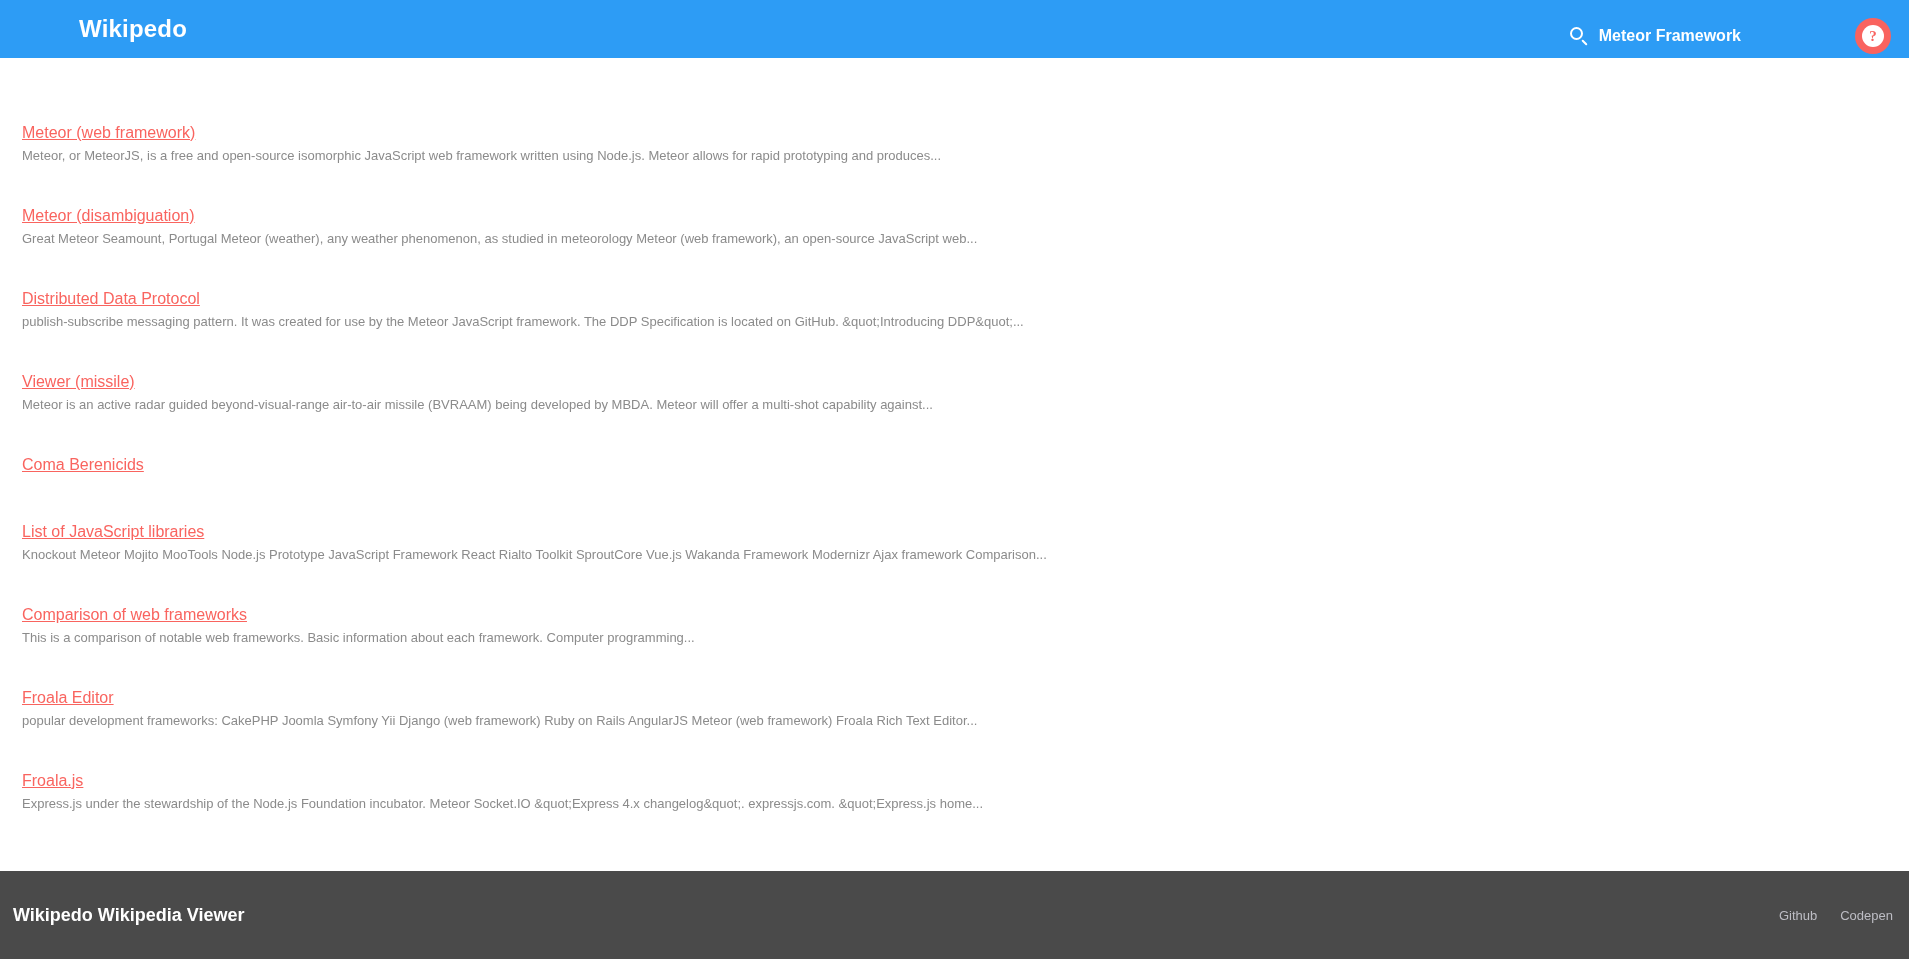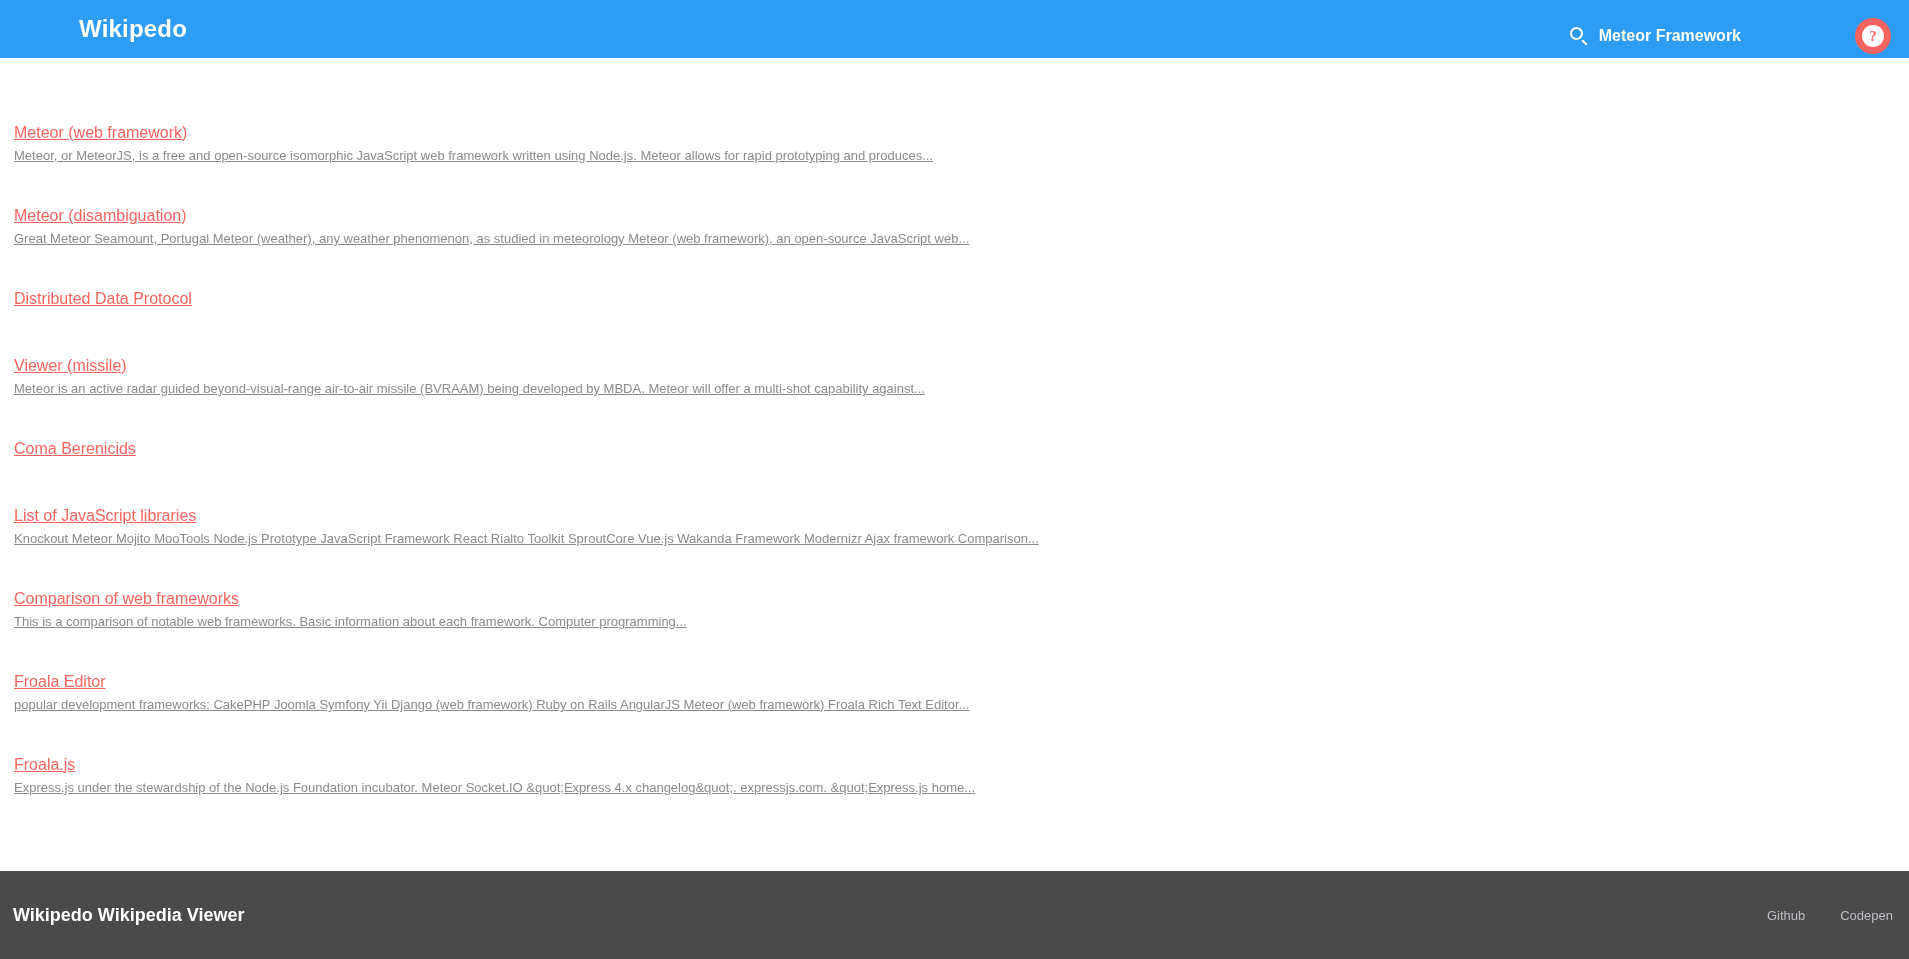--- a/index.html
+++ b/index.html
@@ -115,21 +115,21 @@
     font-weight: bold;
     line-height: 22px;
     text-align: center;
     font-family: "Liberation Serif", serif;
   }
 
   
   .results {
     flex: 1 1 auto;
     background: #ffffff;
-    padding: 66px 0 0 0;
+    padding: 66px 0 0 8px;
     overflow: hidden;
   }
   .result-item {
     padding-left: 14px;
     margin-bottom: 43px;
   }
   .result-title {
     display: inline-block;
     color: #f9645f;
     font-size: 16px;
@@ -137,21 +137,20 @@
     line-height: 18px;
     cursor: pointer;
     margin: 0 0 6px 0;
   }
   .result-snippet {
     color: #8b8b8b;
     font-size: 13px;
     line-height: 16px;
     margin: 0;
     white-space: nowrap;
-    text-decoration: underline;
   }
 
   
   .footer {
     height: 88px;
     min-height: 88px;
     background: #4a4a4a;
     display: flex;
     align-items: center;
     position: relative;
@@ -160,21 +159,21 @@
     color: #ffffff;
     font-size: 18px;
     font-weight: bold;
     margin-left: 13px;
   }
   .footer-links {
     position: absolute;
     right: 16px;
     display: flex;
     align-items: center;
-    gap: 35px;
+    gap: 23px;
   }
   .footer-link {
     color: #bdbdc4;
     font-size: 13px;
     text-decoration: none;
     cursor: pointer;
   }
 </style>
 </head>
 <body>
@@ -206,20 +205,21 @@
       <p class="result-snippet">Meteor, or MeteorJS, is a free and open-source isomorphic JavaScript web framework written using Node.js. Meteor allows for rapid prototyping and produces...</p>
     </div>
 
     <div class="result-item">
       <a class="result-title">Meteor (disambiguation)</a>
       <p class="result-snippet">Great Meteor Seamount, Portugal Meteor (weather), any weather phenomenon, as studied in meteorology Meteor (web framework), an open-source JavaScript web...</p>
     </div>
 
     <div class="result-item">
       <a class="result-title">Distributed Data Protocol</a>
+      <p class="result-snippet">publish-subscribe messaging pattern. It was created for use by the Meteor JavaScript framework. The DDP Specification is located on GitHub. &amp;quot;Introducing DDP&amp;quot;...</p>
     </div>
 
     <div class="result-item">
       <a class="result-title">Viewer (missile)</a>
       <p class="result-snippet">Meteor is an active radar guided beyond-visual-range air-to-air missile (BVRAAM) being developed by MBDA. Meteor will offer a multi-shot capability against...</p>
     </div>
 
     <div class="result-item">
       <a class="result-title">Coma Berenicids</a>
     </div>

